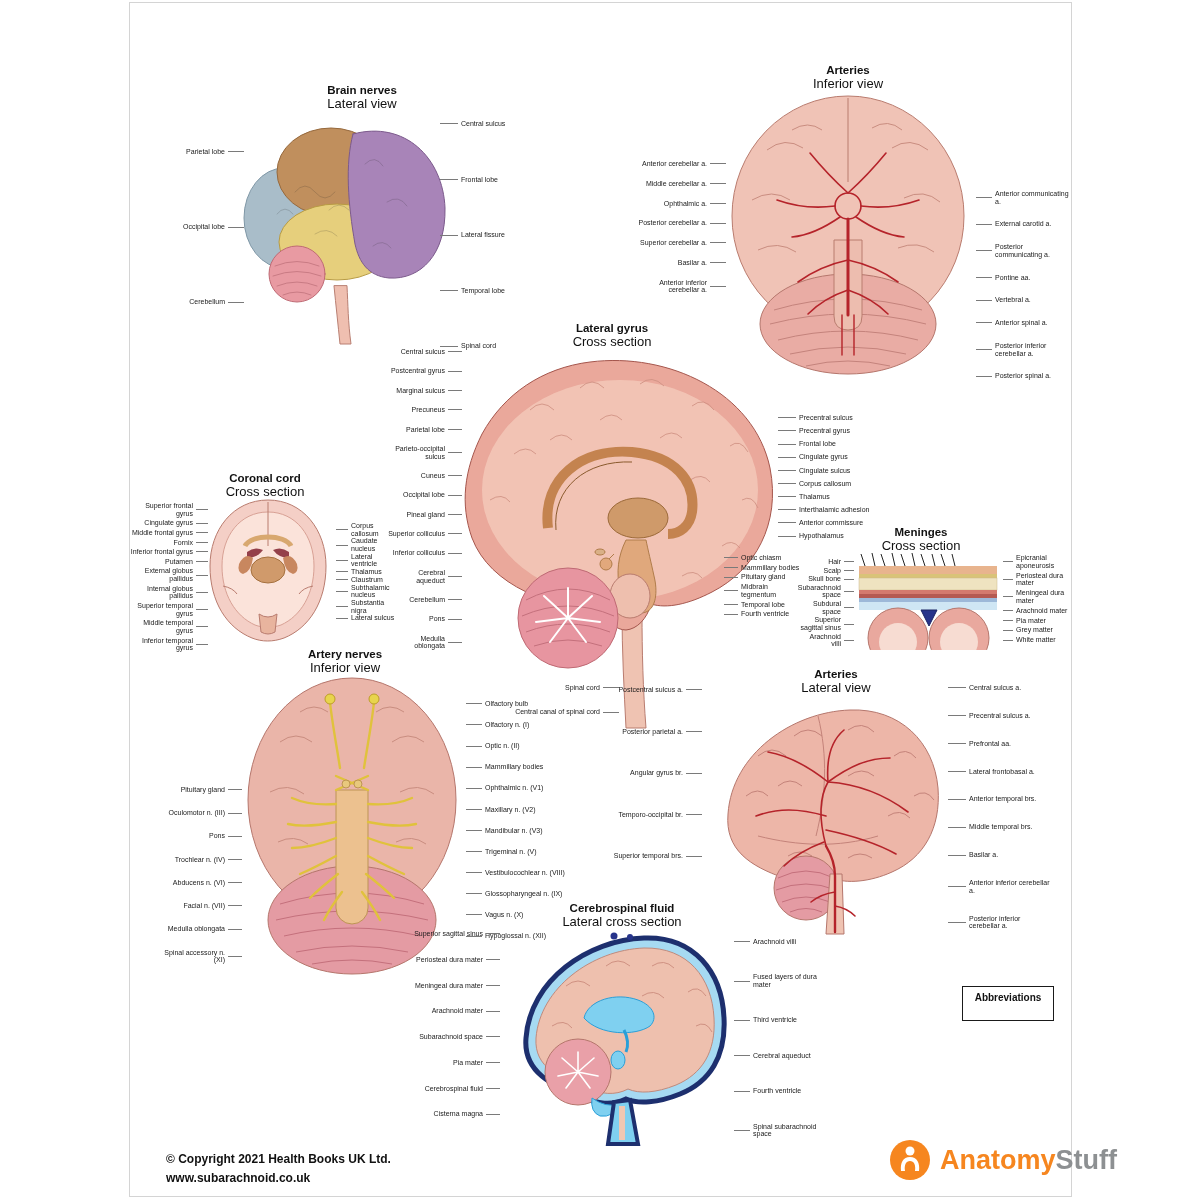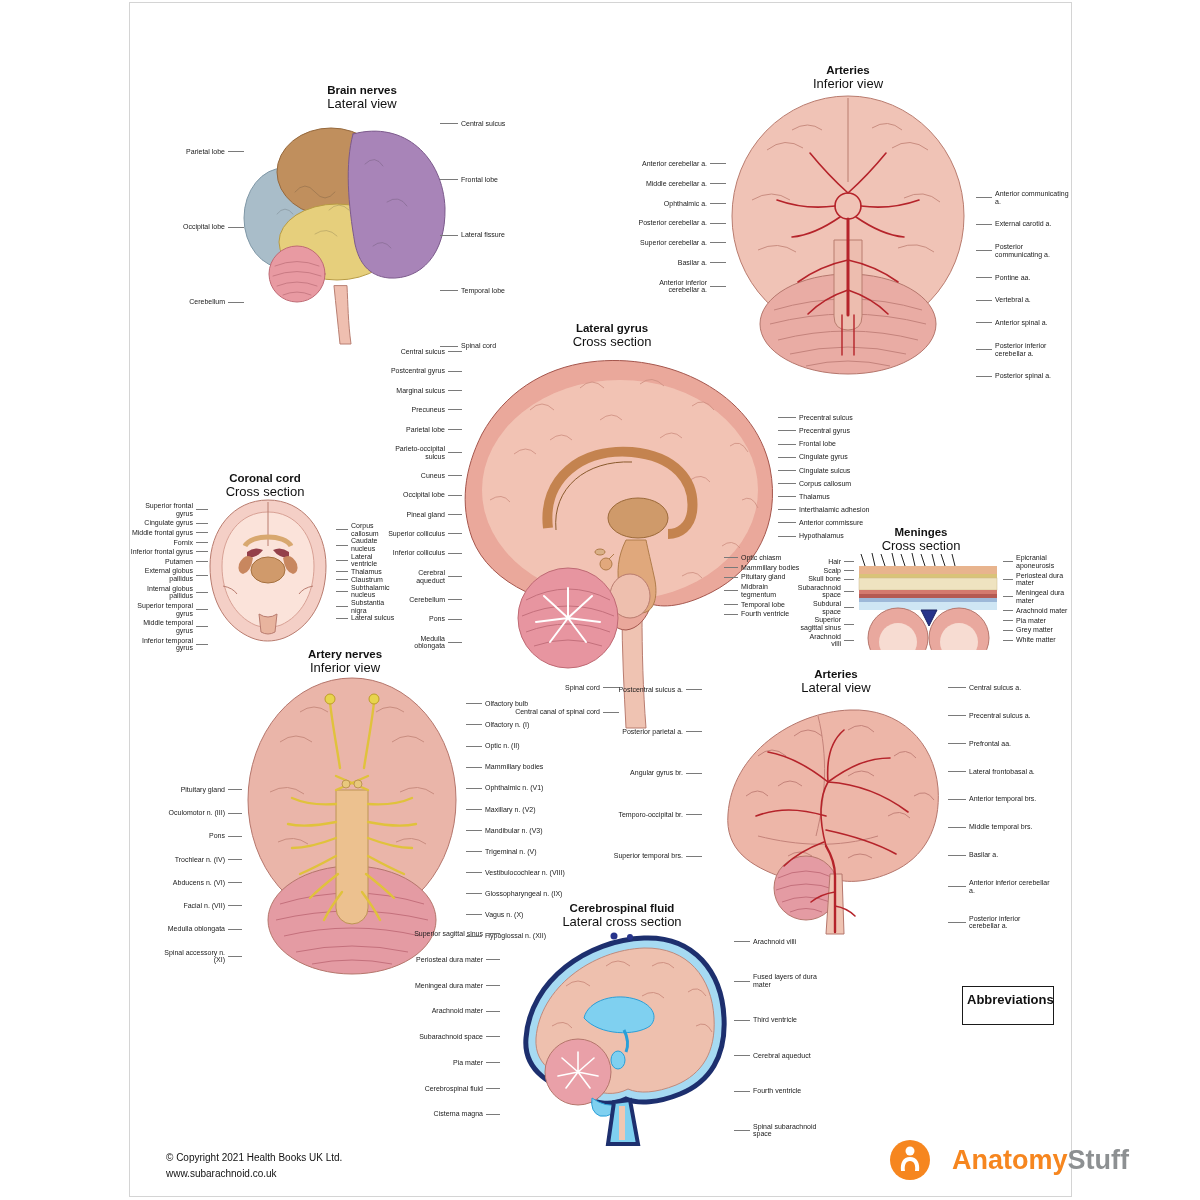--- a/index.html
+++ b/index.html
@@ -15,24 +15,24 @@
   .lblcol{position:absolute;display:flex;flex-direction:column;justify-content:space-between;z-index:3}
   .lbl{display:flex;align-items:center;font-size:7px;line-height:1.1;color:#1a1a1a}
   .lbl .txt{flex:0 1 auto}
   .side-left .lbl{justify-content:flex-end;text-align:right}
   .side-right .lbl{justify-content:flex-start;text-align:left}
   .leader{flex:0 0 var(--lw,14px);width:var(--lw,14px);height:0;border-top:1px solid #7a7a7a}
   .side-left .leader{margin-left:3px}
   .side-right .leader{margin-right:3px}
   .abbrev{position:absolute;left:962px;top:986px;width:82px;border:1.5px solid #1a1a1a;
           padding:5px 4px 6px;background:#fff;z-index:4}
-  .abbrev-title{font-size:13px;font-weight:bold;text-align:center;margin-bottom:11px}
+  .abbrev-title{font-size:10px;font-weight:bold;text-align:center;margin-bottom:11px}
   .abbr-row{font-size:7.5px;line-height:1.55;padding-left:8px}
-  .copyright{position:absolute;left:166px;top:1150px;font-size:10px;font-weight:normal;line-height:1.6;z-index:4}
-  .logo{position:absolute;left:888px;top:1138px;display:flex;align-items:center;gap:20px;z-index:4}
+  .copyright{position:absolute;left:166px;top:1150px;font-size:12px;font-weight:bold;line-height:1.6;z-index:4}
+  .logo{position:absolute;left:888px;top:1138px;display:flex;align-items:center;gap:8px;z-index:4}
   .logo-text{font-size:27px;font-weight:bold}
   .lt-a{color:#f6861f}.lt-b{color:#8d9092}
 </style>
 </head>
 <body>
 
 <div class="poster">
   <div class="frame"></div>
 
   <div class="sec-head" style="left:362px;top:84px">

